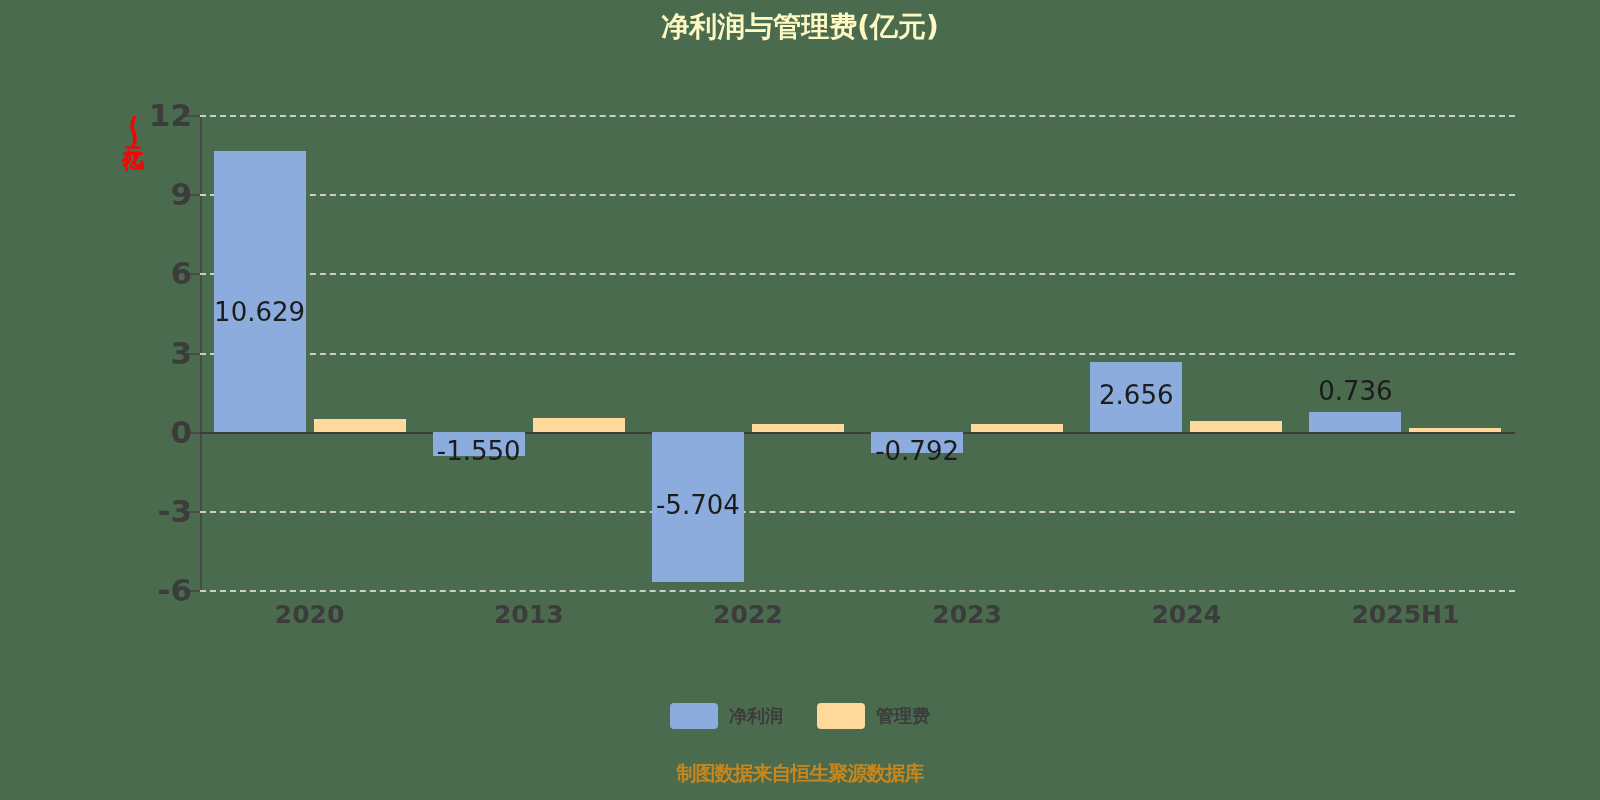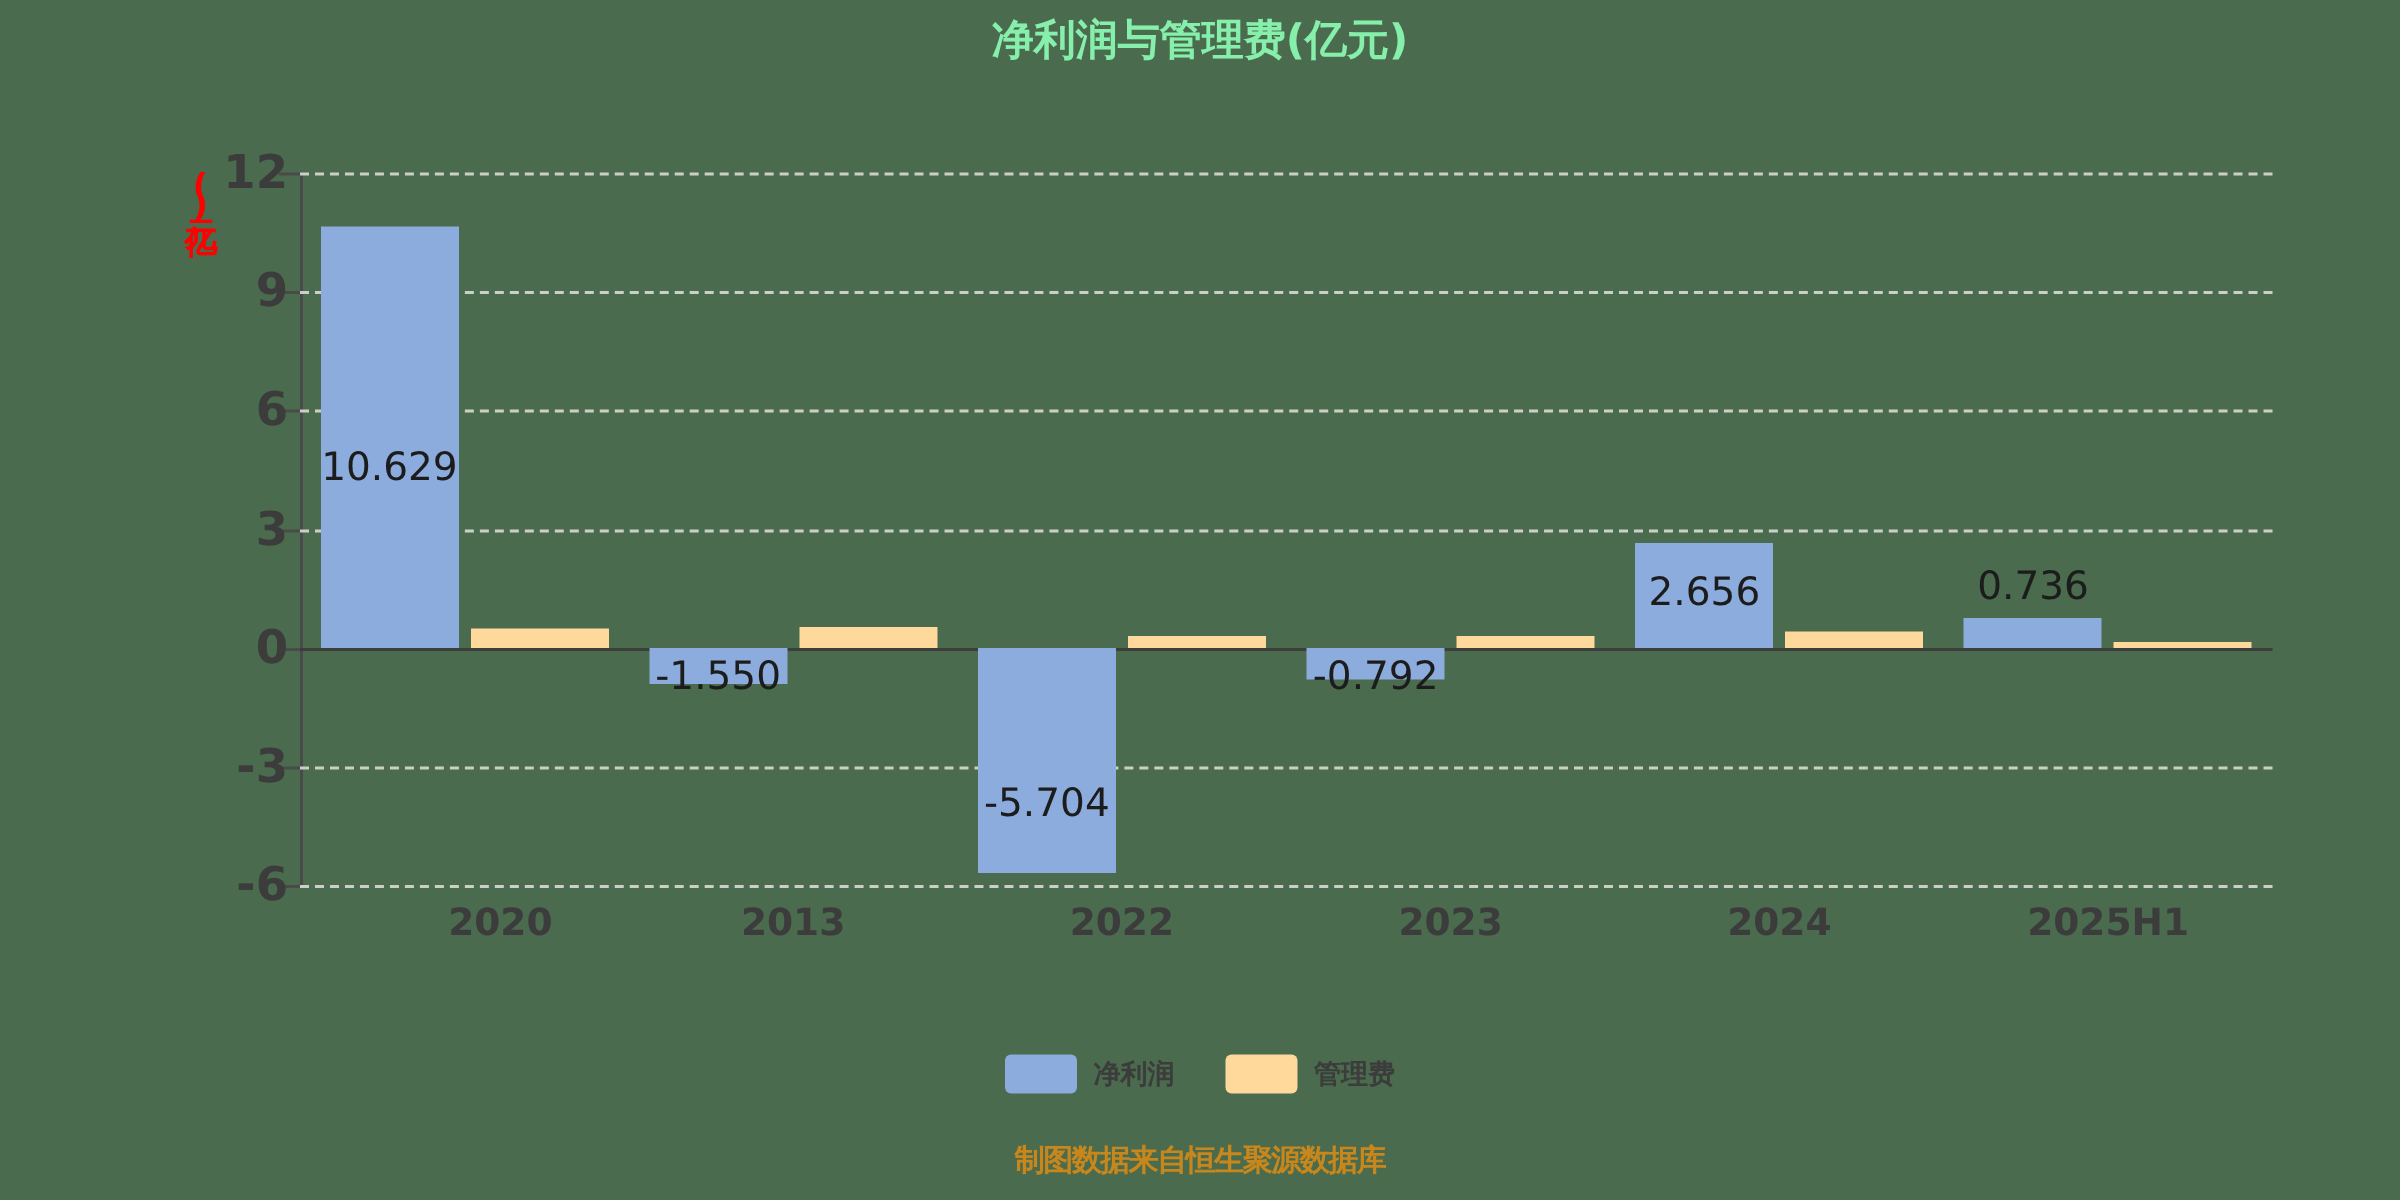--- a/index.html
+++ b/index.html
@@ -17,21 +17,21 @@
 
   
   #chart-title {
     position: absolute;
     top: 8px;
     left: 0;
     width: 1600px;
     text-align: center;
     font-size: 28px;
     font-weight: bold;
-    color: #86efac;
+    color: #fef9c3;
     letter-spacing: 0px;
   }
 
   
   #plot-area {
     position: absolute;
     left: 200px;
     top: 115px;
     width: 1315px;
     height: 475px;
@@ -191,32 +191,32 @@
     <div class="y-tick-mark" style="top: 273.333px;"></div>
     <div class="y-tick-label" style="top: 273.333px;">6</div>
     <div class="y-tick-mark" style="top: 352.5px;"></div>
     <div class="y-tick-label" style="top: 352.5px;">3</div>
     <div class="y-tick-mark" style="top: 431.667px;"></div>
     <div class="y-tick-label" style="top: 431.667px;">0</div>
     <div class="y-tick-mark" style="top: 510.833px;"></div>
     <div class="y-tick-label" style="top: 510.833px;">-3</div>
     <div class="y-tick-mark" style="top: 590px;"></div>
     <div class="y-tick-label" style="top: 590px;">-6</div>
-    <div class="x-tick-label" style="left: 309.583px; margin-left: 24px;">2020</div>
+    <div class="x-tick-label" style="left: 309.583px;">2020</div>
     <div class="bar net" style="left: 213.583px; top: 151.179px; width: 92px; height: 280.487px;"></div>
     <div class="bar admin" style="left: 313.583px; top: 418.736px; width: 92px; height: 12.9306px;"></div>
     <div class="bar-label" style="left: 259.583px; top: 274.423px; margin-top: 23px;">10.629</div>
     <div class="x-tick-label" style="left: 528.75px;">2013</div>
     <div class="bar net" style="left: 432.75px; top: 431.667px; width: 92px; height: 24.5681px;"></div>
     <div class="bar admin" style="left: 532.75px; top: 418.208px; width: 92px; height: 13.4583px;"></div>
     <div class="bar-label" style="left: 478.75px; top: 435.667px;">-1.550</div>
     <div class="x-tick-label" style="left: 747.917px;">2022</div>
     <div class="bar net" style="left: 651.917px; top: 431.667px; width: 92px; height: 150.522px;"></div>
     <div class="bar admin" style="left: 751.917px; top: 423.75px; width: 92px; height: 7.91667px;"></div>
-    <div class="bar-label" style="left: 697.917px; top: 489.928px; margin-top: 31px;">-5.704</div>
+    <div class="bar-label" style="left: 697.917px; top: 489.928px;">-5.704</div>
     <div class="x-tick-label" style="left: 967.083px;">2023</div>
     <div class="bar net" style="left: 871.083px; top: 431.667px; width: 92px; height: 20.9px;"></div>
     <div class="bar admin" style="left: 971.083px; top: 423.75px; width: 92px; height: 7.91667px;"></div>
     <div class="bar-label" style="left: 917.083px; top: 435.667px;">-0.792</div>
     <div class="x-tick-label" style="left: 1186.25px;">2024</div>
     <div class="bar net" style="left: 1090.25px; top: 361.578px; width: 92px; height: 70.0889px;"></div>
     <div class="bar admin" style="left: 1190.25px; top: 420.583px; width: 92px; height: 11.0833px;"></div>
     <div class="bar-label" style="left: 1136.25px; top: 379.622px;">2.656</div>
     <div class="x-tick-label" style="left: 1405.42px;">2025H1</div>
     <div class="bar net" style="left: 1309.42px; top: 412.244px; width: 92px; height: 19.4222px;"></div>

